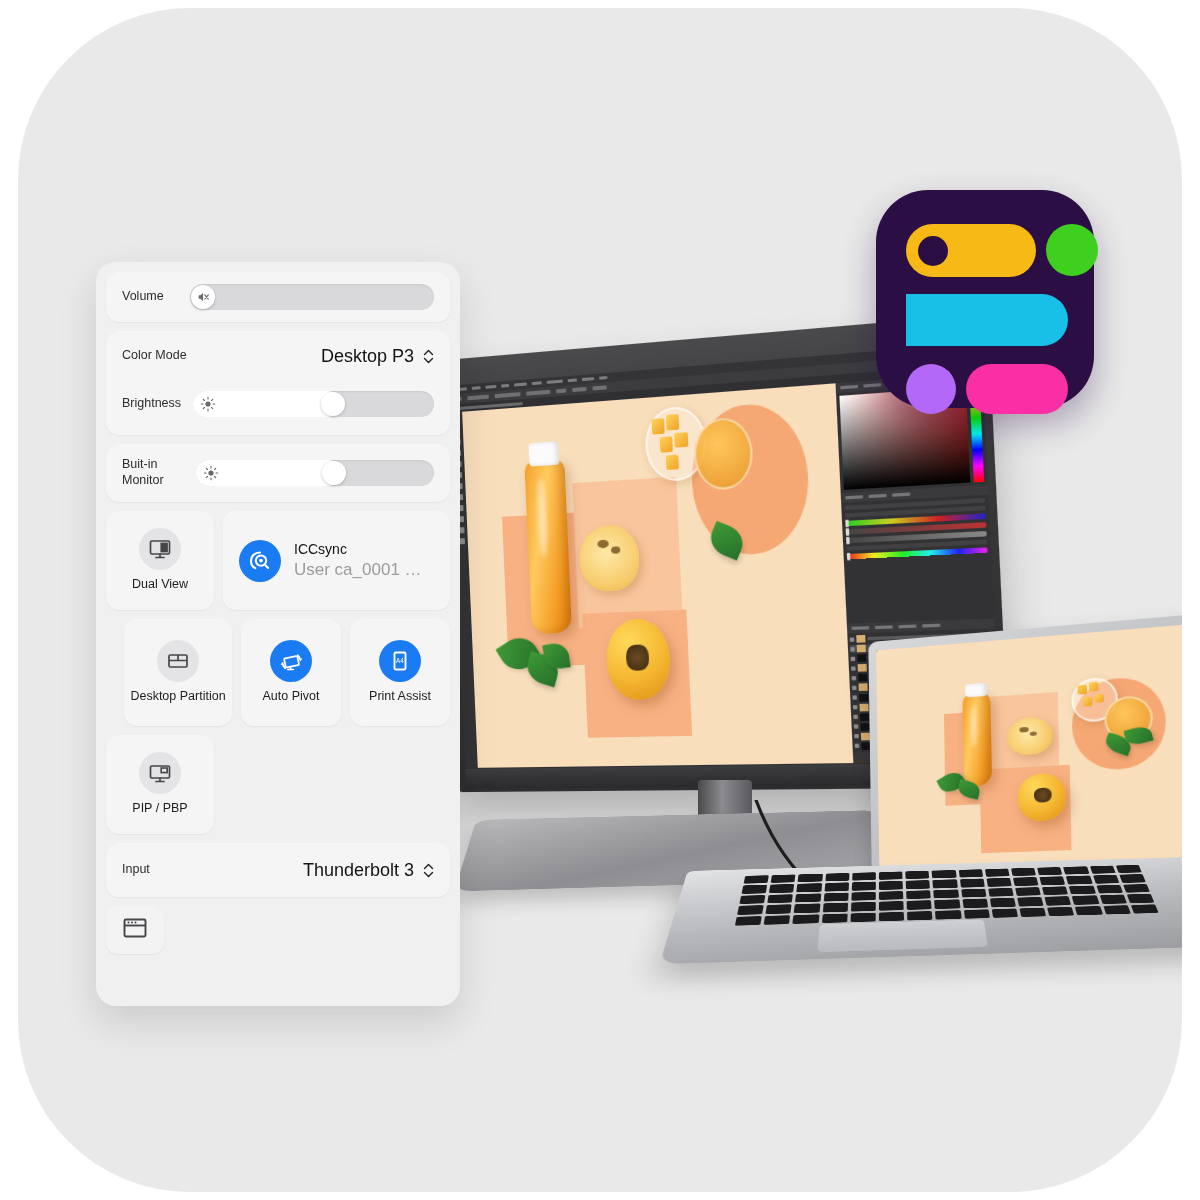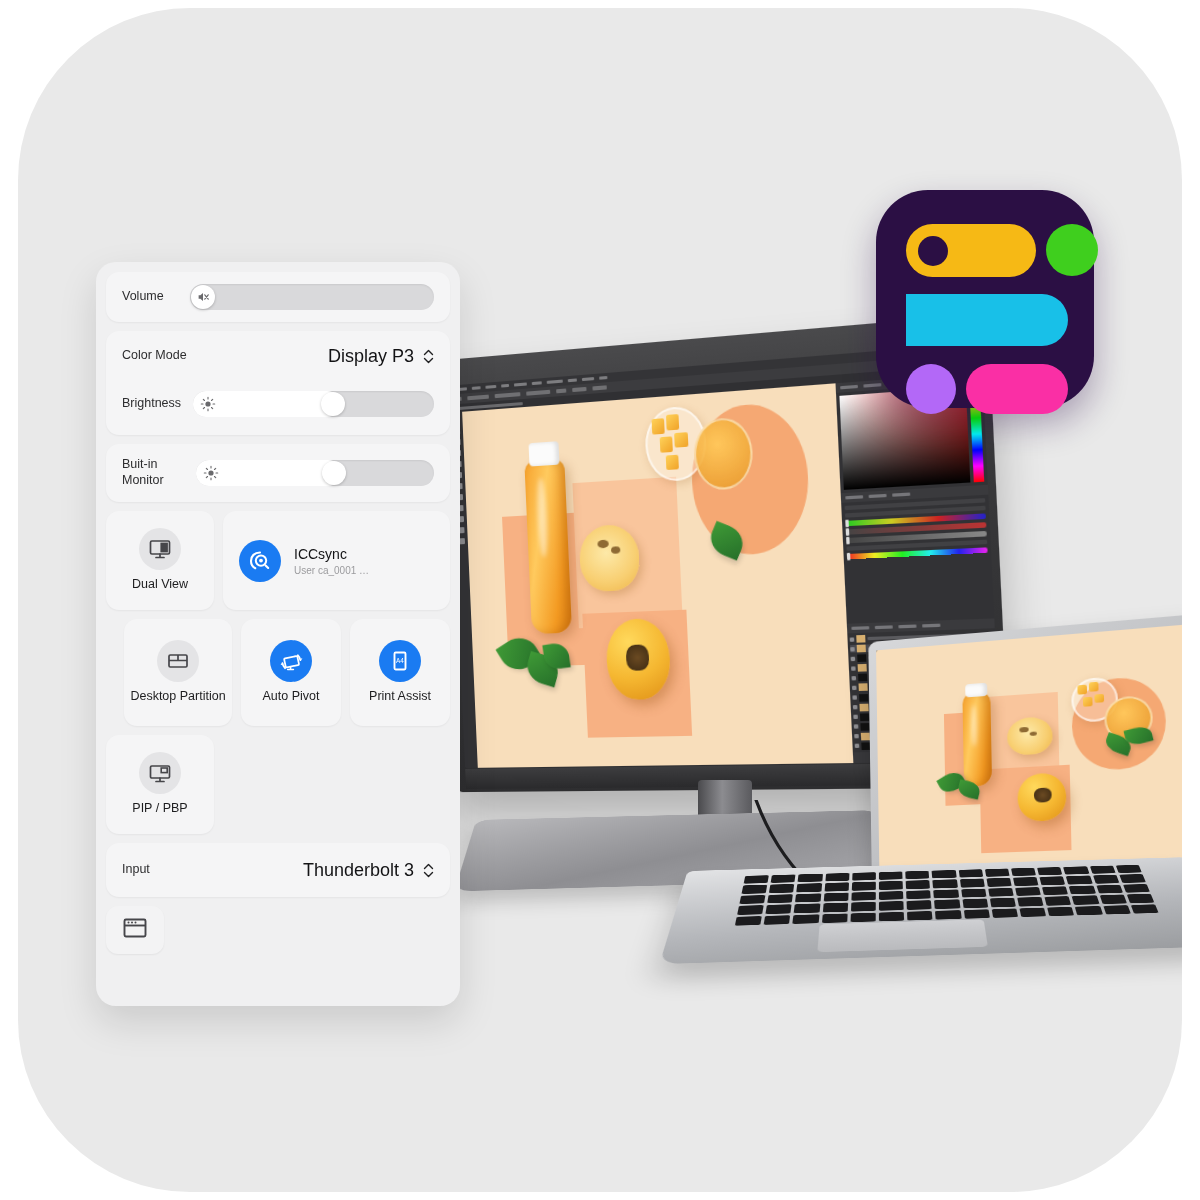--- a/index.html
+++ b/index.html
@@ -190,21 +190,21 @@
     align-items:center;justify-content:center;gap:7px;cursor:pointer;
     box-shadow:0 1px 2px rgba(0,0,0,.05);padding:12px 6px;box-sizing:border-box;}
   .tile-label{font-size:12.5px;color:#1d1d1f;line-height:1.22;}
   .circ{width:42px;height:42px;border-radius:50%;background:#e4e4e6;
     display:flex;align-items:center;justify-content:center;}
   .circ.blue{background:#1a7bf2;}
 
   .icc{flex:1;background:#f5f5f6;border-radius:13px;display:flex;align-items:center;
     gap:13px;padding:0 16px;cursor:pointer;box-shadow:0 1px 2px rgba(0,0,0,.05);}
   .icc-t{font-size:14px;color:#131315;}
-  .icc-s{font-size:10px;color:#9b9b9e;margin-top:3px;}
+  .icc-s{font-size:17px;color:#9b9b9e;margin-top:3px;}
 
   .footer-btn{width:58px;height:48px;background:#f3f3f4;border-radius:12px;
     display:flex;align-items:center;justify-content:center;cursor:pointer;
     box-shadow:0 1px 2px rgba(0,0,0,.06);}
   .chev{display:flex;flex-direction:column;align-items:center;gap:2px;}
 </style>
 </head>
 <body>
 
 <div class="stage">
@@ -554,21 +554,21 @@
             </svg>
           </div>
         </div>
       </div>
     </div>
 
     <div class="card">
       <div class="row">
         <span class="row-label">Color Mode</span>
         <span class="spacer"></span>
-        <span class="row-value">Display P3</span>
+        <span class="row-value">Desktop P3</span>
         <span class="chev">
           <svg width="11" height="15" viewBox="0 0 11 15">
             <path d="M1.5 5.6 L5.5 1.6 L9.5 5.6" fill="none" stroke="#202022" stroke-width="1.4" stroke-linecap="round" stroke-linejoin="round"></path>
             <path d="M1.5 9.4 L5.5 13.4 L9.5 9.4" fill="none" stroke="#202022" stroke-width="1.4" stroke-linecap="round" stroke-linejoin="round"></path>
           </svg>
         </span>
       </div>
       <div class="row" style="min-height:46px;padding-bottom:8px;">
         <span class="row-label">Brightness</span>
         <div class="slider" style="margin-left:12px;">

